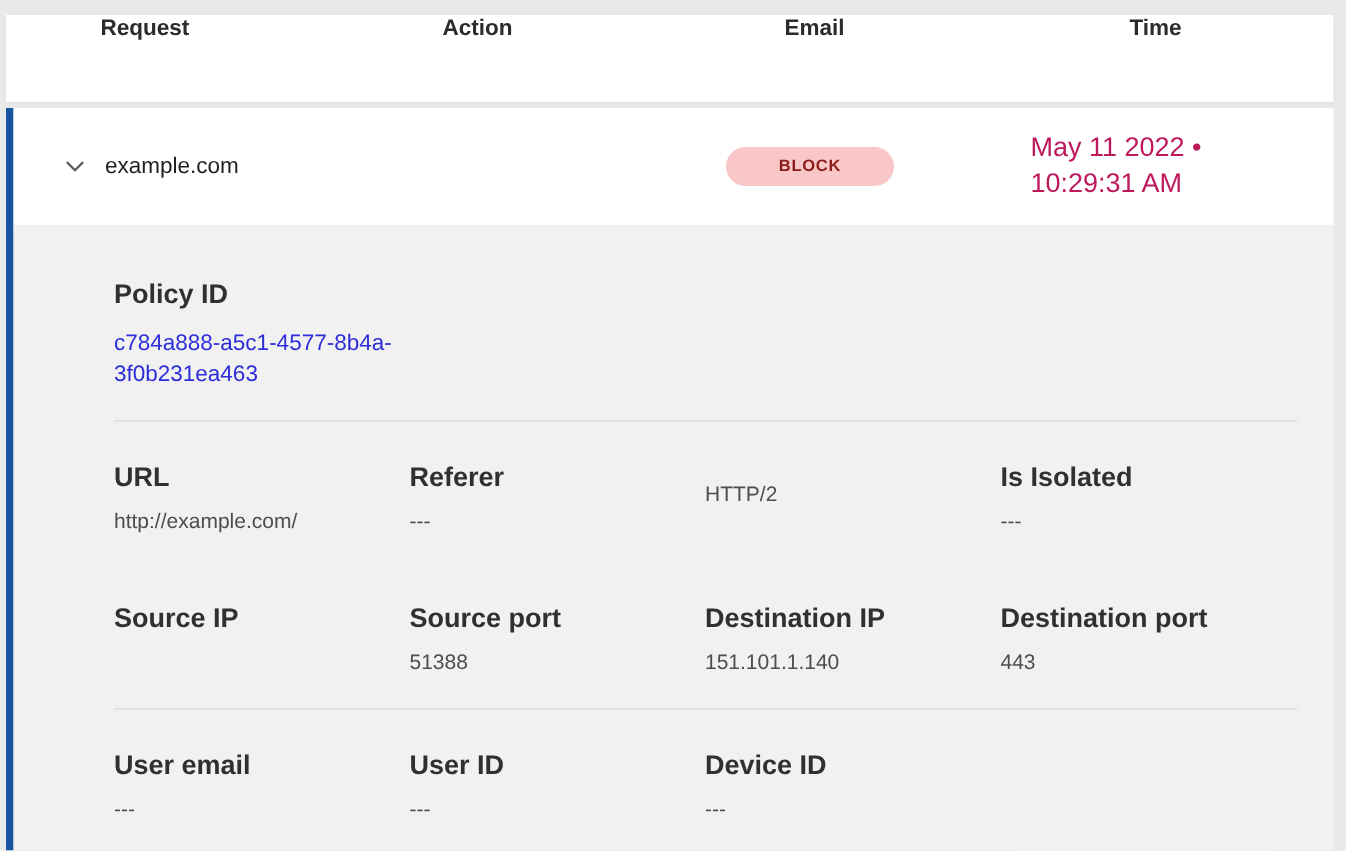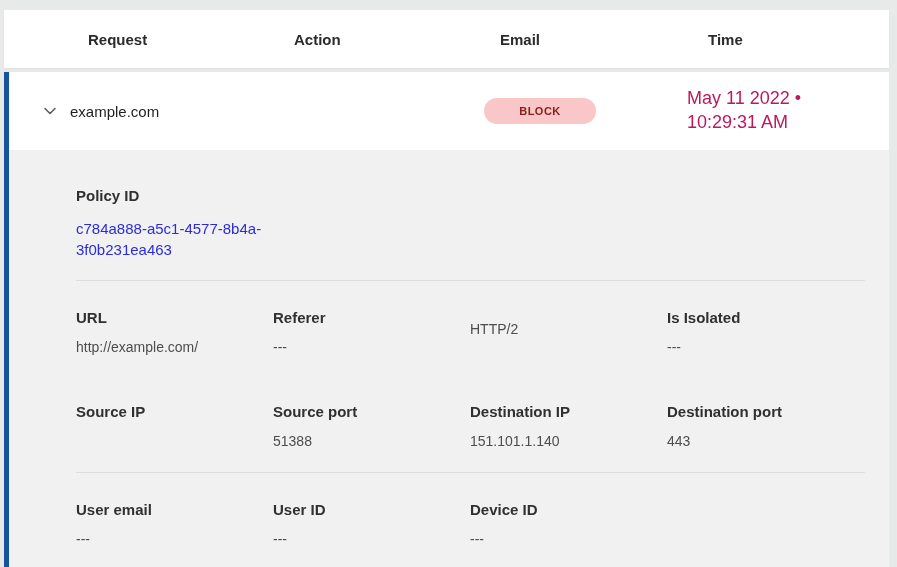--- a/index.html
+++ b/index.html
@@ -9,23 +9,23 @@
     background:#e8e9e9;
     color:#262626;
   }
   .card { margin-left:4px; width:885px; }
   
   .thead {
     margin-top:10px;
     height:58px;
     background:#ffffff;
     display:flex;
-    align-items:center;
-    padding-left:84px;
+    padding-left:63px;
     box-shadow:0 1px 2px rgba(0,0,0,0.04);
+    gap:22px;
   }
   .th { font-size:15px; font-weight:bold; color:#2b2b2b; }
   .th-request { width:206px; }
   .th-email   { width:208px; }
   .th-action  { width:206px; }
   .th-time    { flex:1; }
   
   .row-group {
     margin-top:4px;
     border-left:5px solid #15549e;
@@ -59,21 +59,21 @@
     position:absolute; left:678px; top:14px;
     width:180px;
     font-size:18px; line-height:24px; color:#be185d;
   }
   
   .detail-panel {
     background:#f1f1f2;
     height:417px;
     padding:37px 24px 0 67px;
   }
-  .detail-label { font-size:15px; font-weight:bold; color:#303030; line-height:18px; }
+  .detail-label { font-size:18px; font-weight:bold; color:#303030; line-height:18px; }
   .detail-value { font-size:14px; color:#4d4d4d; line-height:18px; margin-top:11px; }
   .policy-value {
     margin-top:13px;
     width:200px;
     font-size:15px; line-height:21px;
     color:#2c2cd9;
     overflow-wrap:break-word;
     text-decoration:none;
     display:block;
     cursor:pointer;

